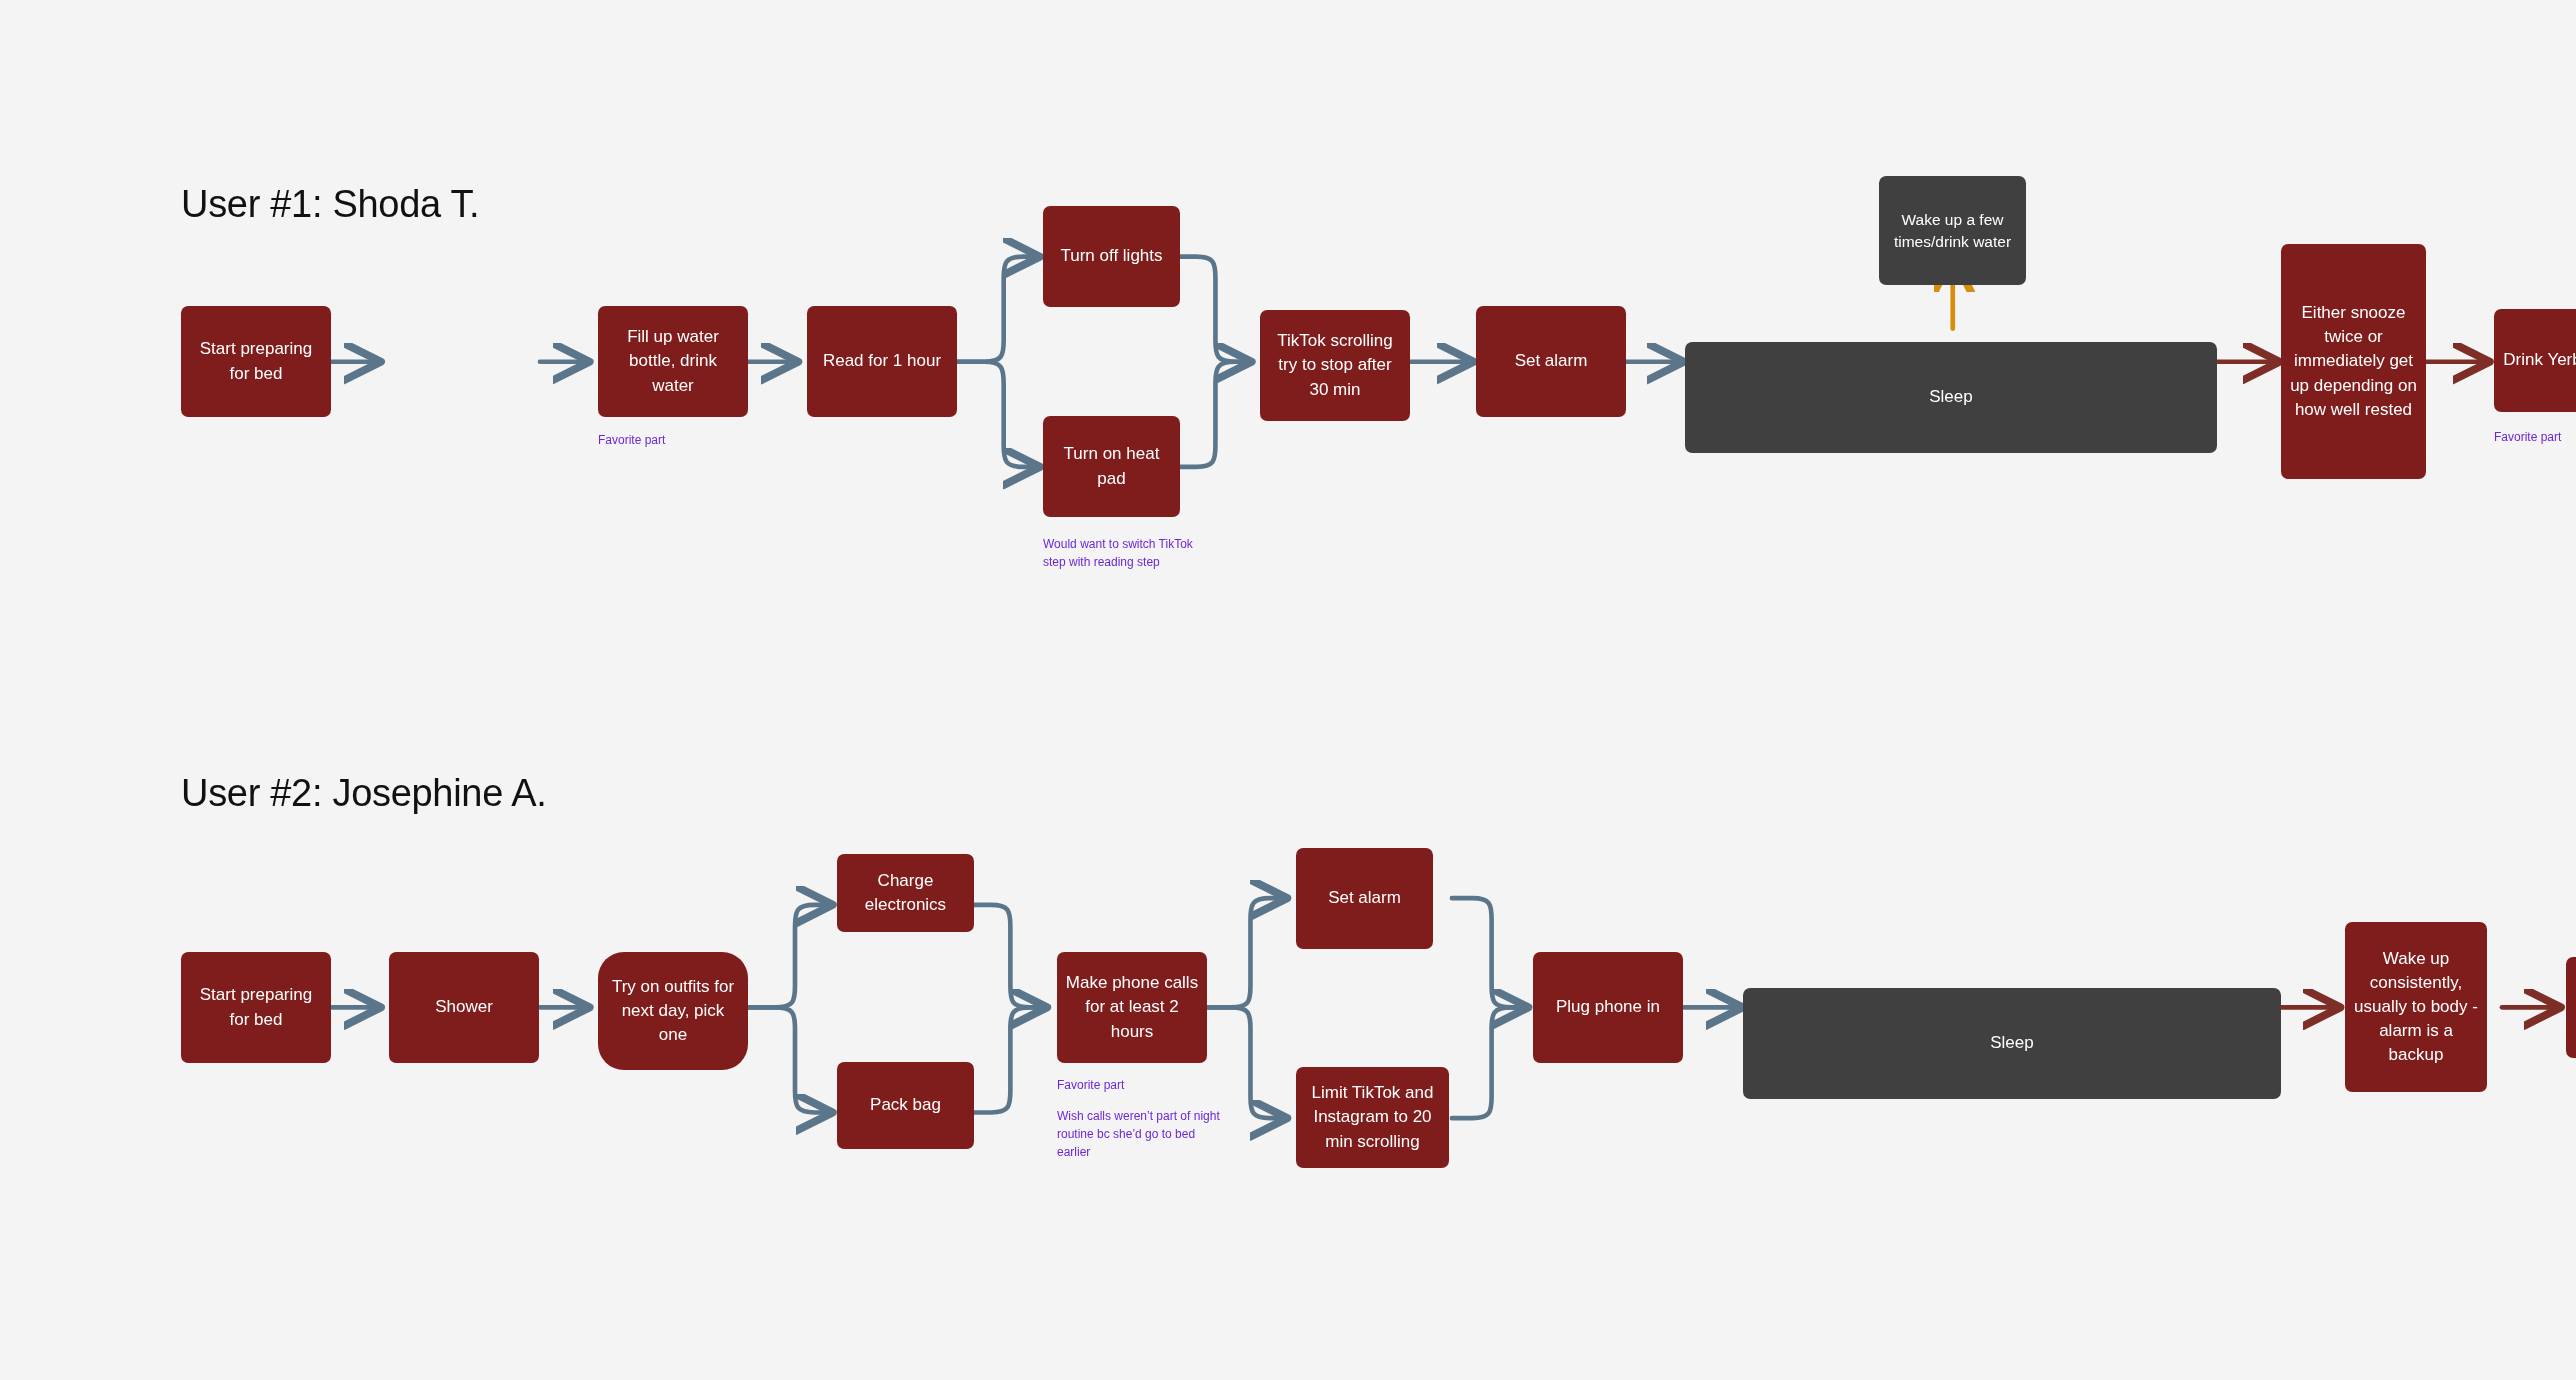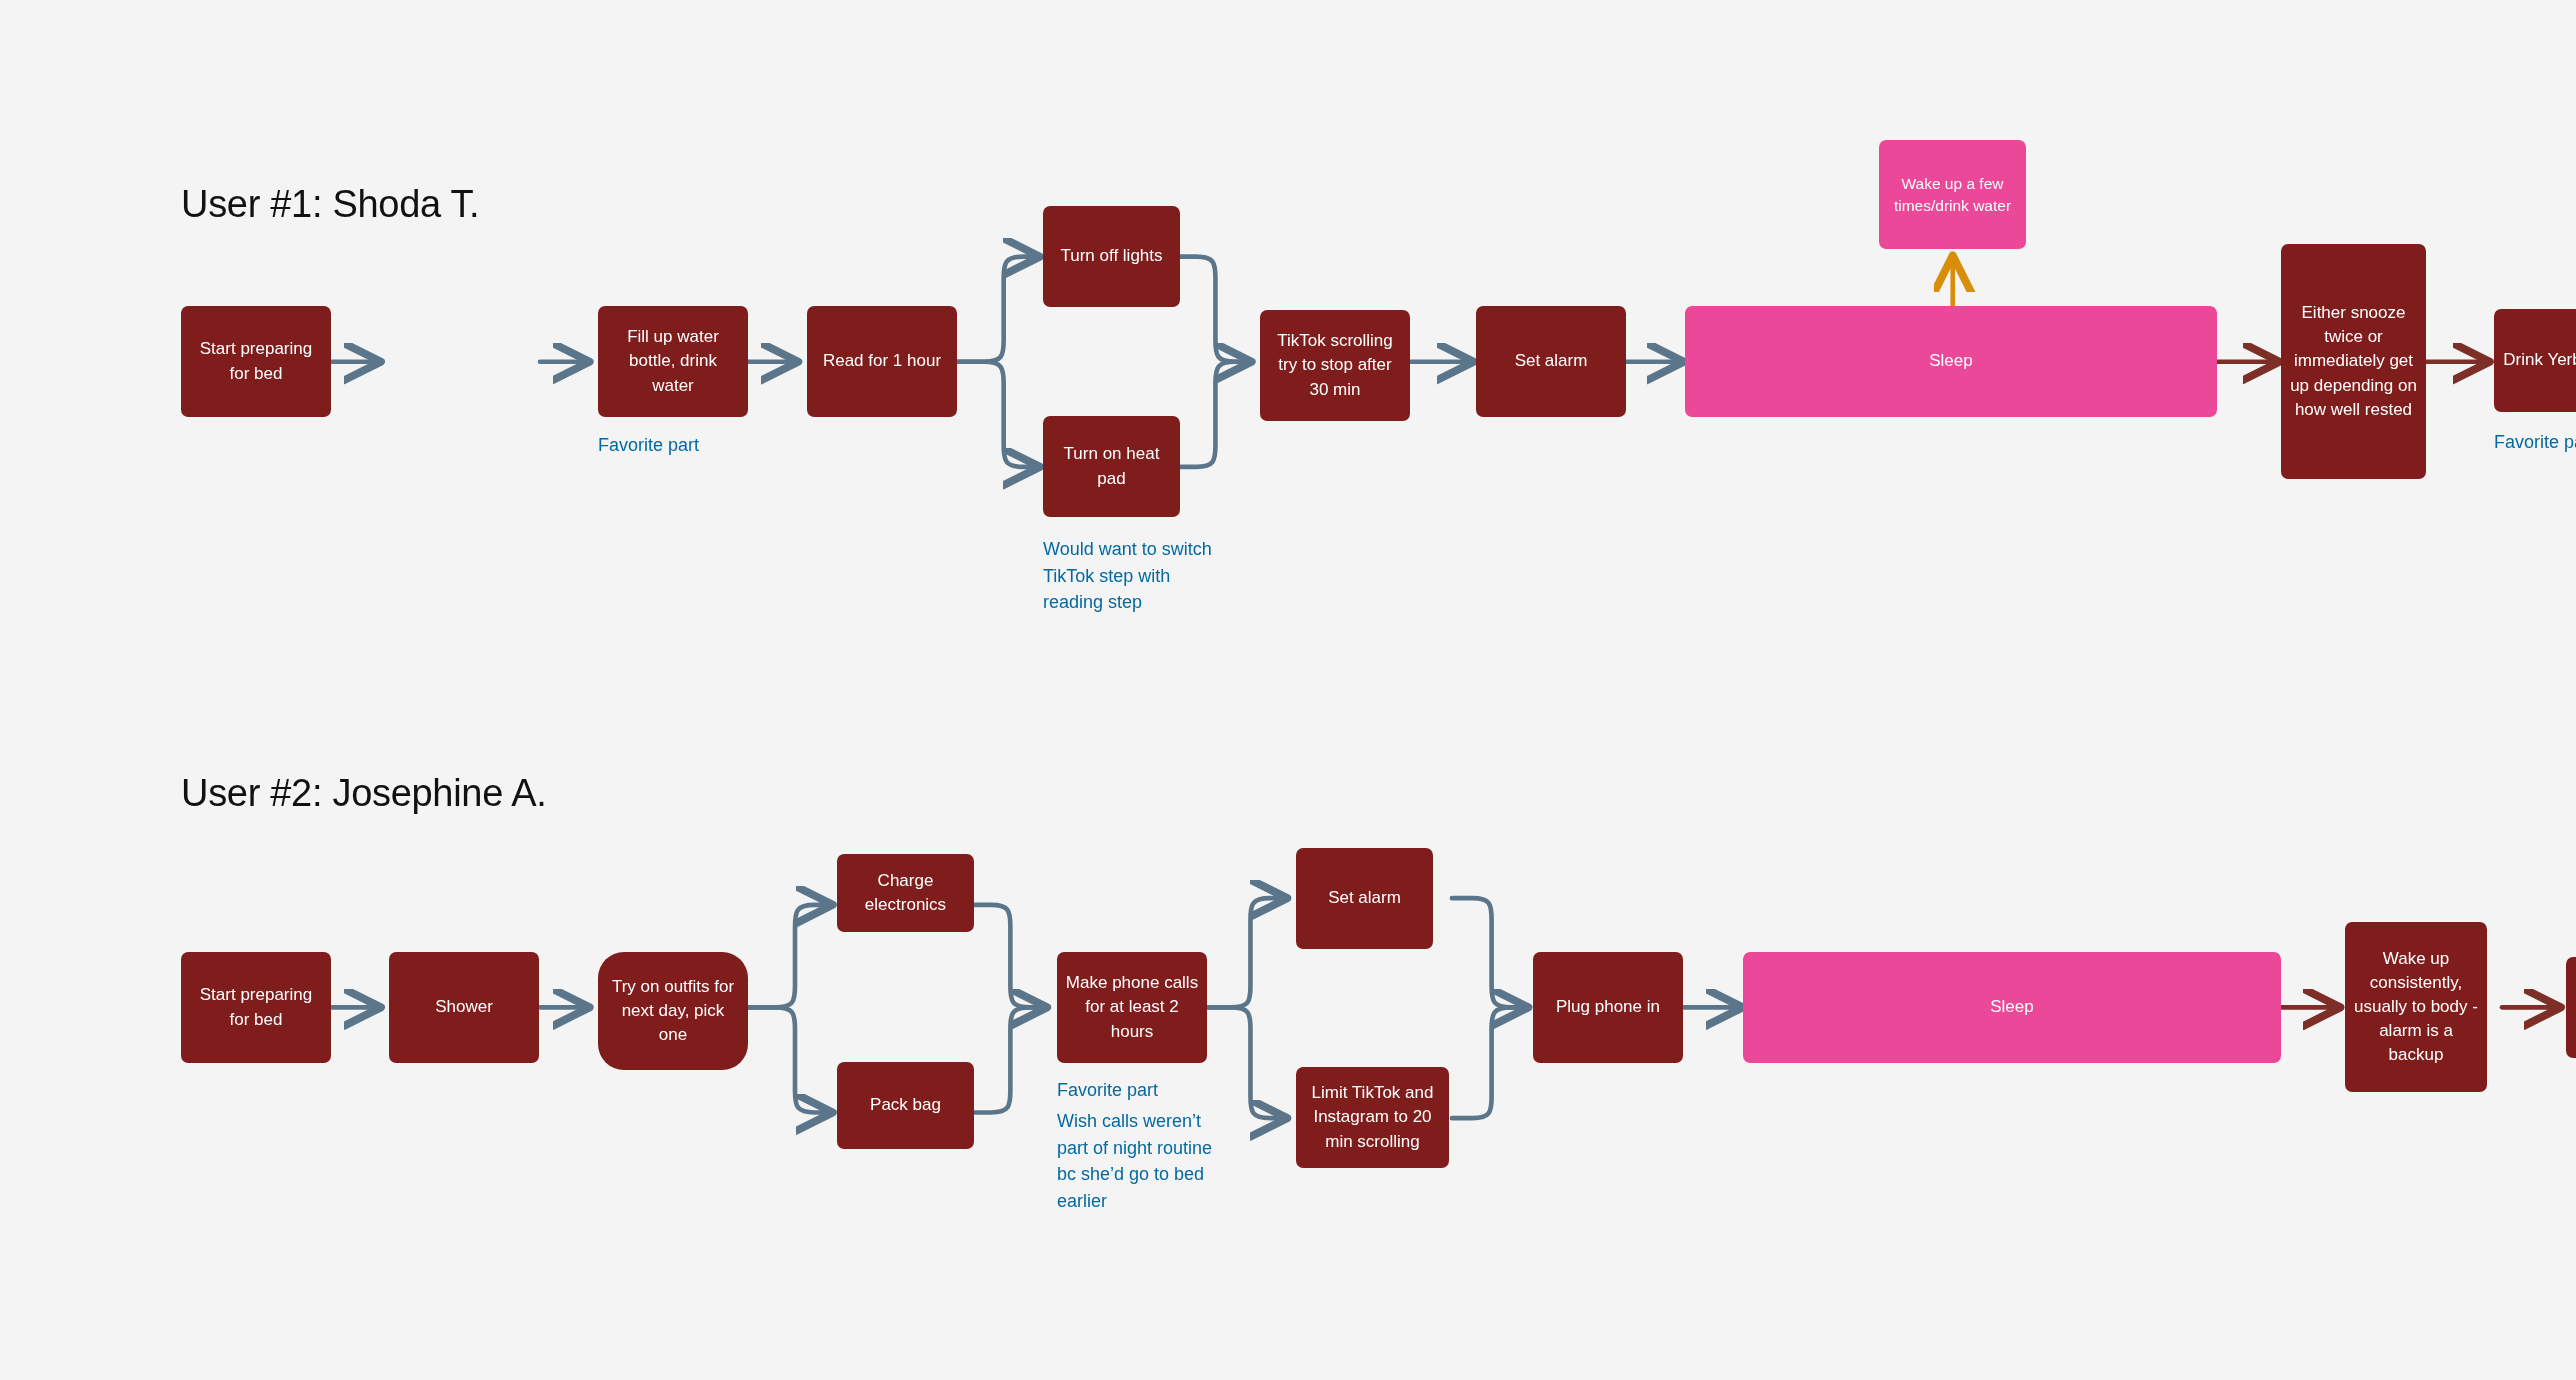--- a/index.html
+++ b/index.html
@@ -38,29 +38,29 @@
     justify-content: center;
     text-align: center;
     color: #ffffff;
     font-size: 17px;
     line-height: 1.42;
     padding: 5.2px 8.2px;
     overflow: hidden;
   }
   .node.blue   { background: #7f1d1d; }
   .node.red    { background: #7f1d1d; }
-  .node.orange { background: #ec4899; }
+  .node.orange { background: #404040; margin-top: 36px; }
 
   .node-text { display: block; }
 
   .caption {
     position: absolute;
-    font-size: 18px;
+    font-size: 12px;
     line-height: 1.48;
-    color: #0369a1;
+    color: #6d28d9;
     white-space: pre-line;
   }
   .caption.narrow { width: 155px; }
   .caption.wide { width: 170px; }
 </style>
 </head>
 <body>
 
 <div id="canvas">
 

